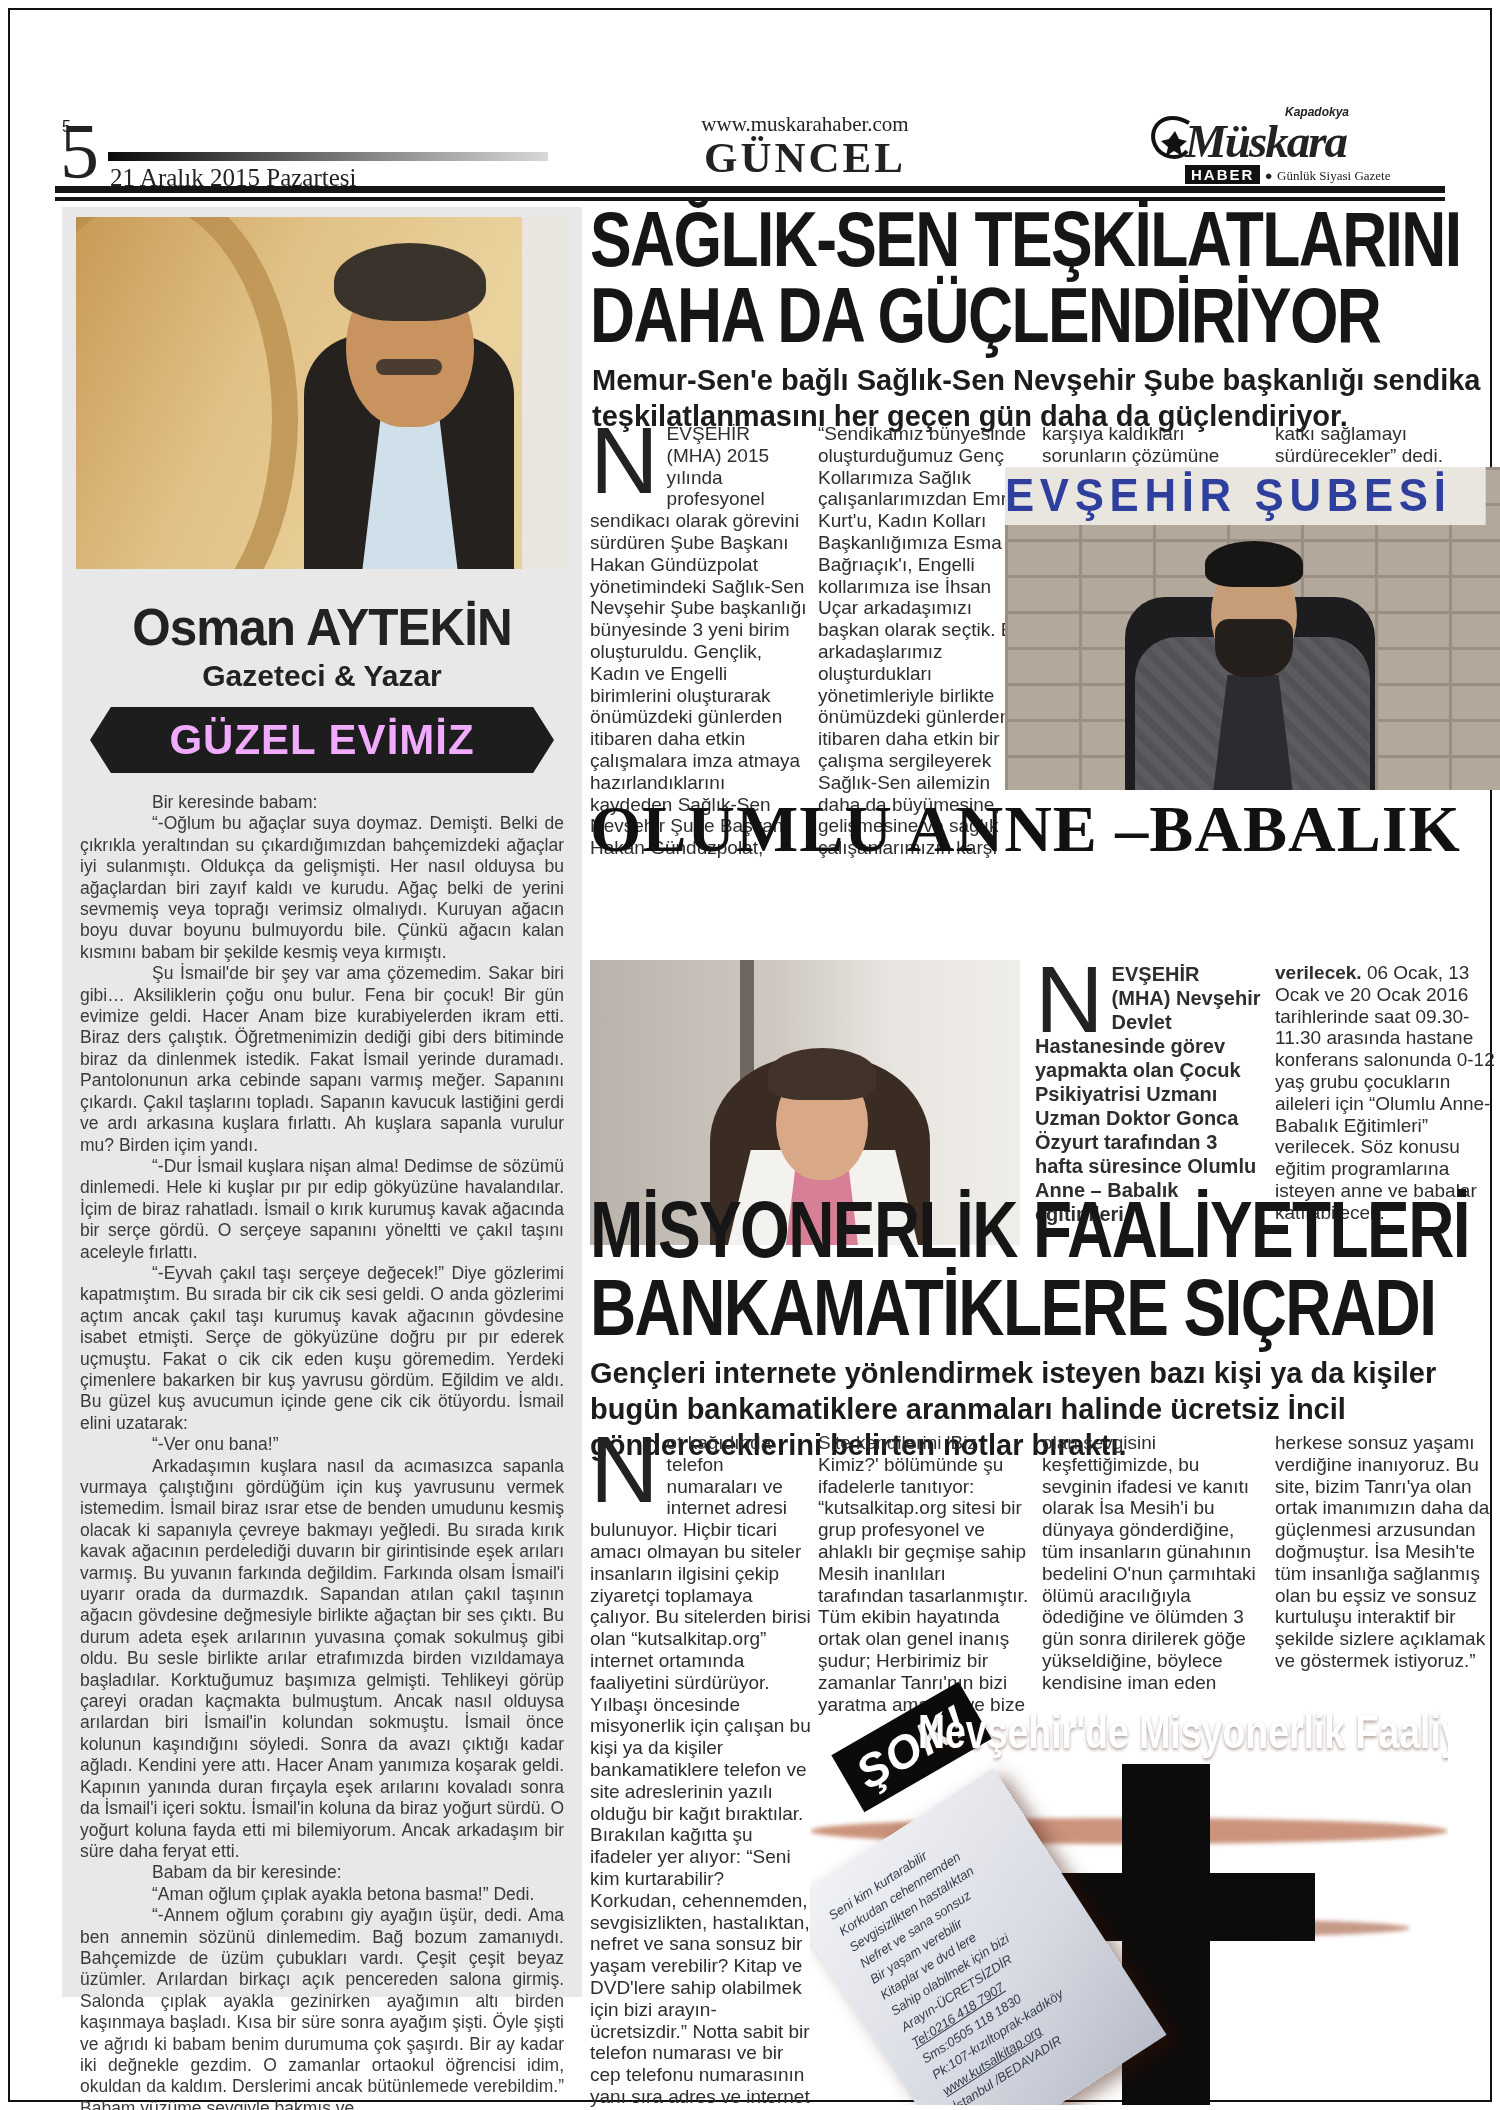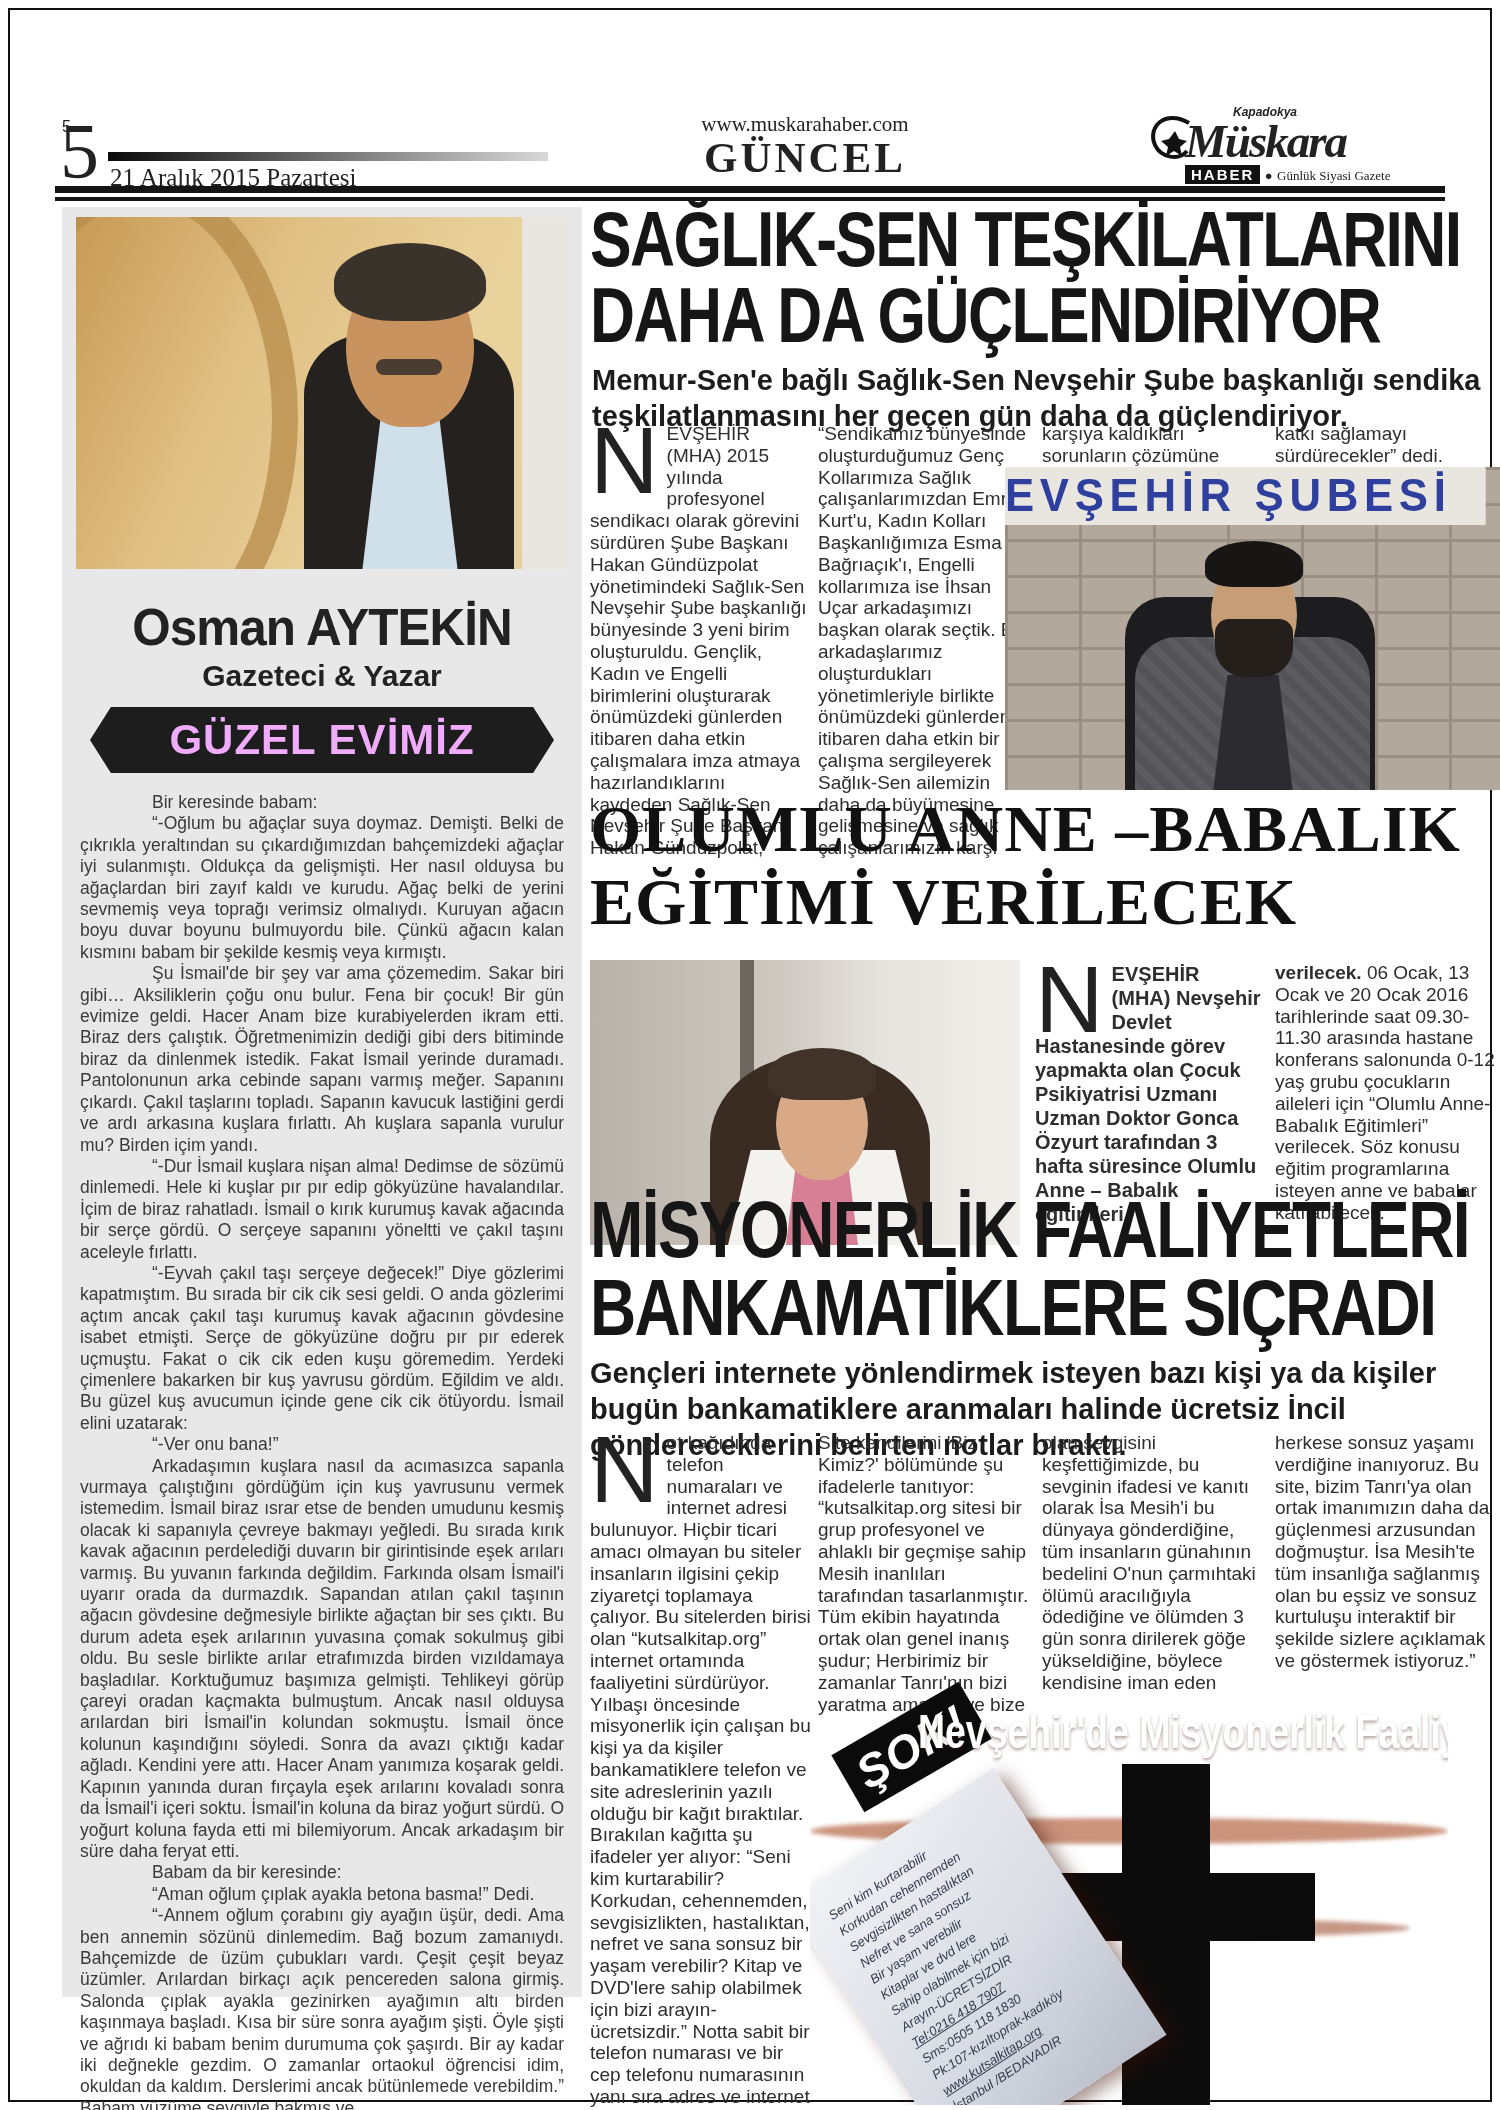--- a/index.html
+++ b/index.html
@@ -68,21 +68,21 @@
   <div class="abs site-url" style="left:655px;top:112px;width:300px;text-align:center;">www.muskarahaber.com</div>
   <div class="abs section-title" style="left:655px;top:133px;width:300px;text-align:center;">GÜNCEL</div>
 
   <div class="abs" style="left:1185px;top:105px;width:260px;">
     <span class="abs" style="left:-40px;top:8px;">
       <svg width="52" height="58" viewBox="0 0 52 58">
           <path d="M44 10 C20 -4 2 14 10 32 C16 45 34 48 42 38" fill="none" stroke="#111" stroke-width="4"></path>
           <path d="M30 18 l4 8 8 2 -7 6 2 9 -8-5 -8 5 2-9 -7-6 8-2 z" fill="#111"></path>
         </svg>
     </span>
-    <div class="logo-kapadokya" style="margin-left:48px;">Kapadokya</div>
+    <div class="logo-kapadokya" style="margin-left:100px;">Kapadokya</div>
     <div class="logo-name">Müskara</div>
     <div style="margin-top:2px;">
       <span class="logo-haber">HABER</span>
       <span style="font-size:13px;">●</span>
       <span class="logo-tagline">Günlük Siyasi Gazete</span>
     </div>
   </div>
 
   <div class="abs double-rule" style="left:55px;top:186px;width:1390px;"></div>
 
@@ -135,21 +135,20 @@
     <div class="ph-sign">EVŞEHİR  ŞUBESİ</div>
     <div class="abs" style="left:120px;top:130px;width:250px;height:200px;background:#1d1c1e;border-radius:40px 40px 0 0;"></div>
     <div class="abs" style="left:130px;top:170px;width:235px;height:155px;background:repeating-linear-gradient(45deg,#5b5b60 0 8px,#525257 8px 16px);border-radius:42px 42px 0 0;"></div>
     <div class="abs" style="left:208px;top:208px;width:80px;height:118px;background:#2b2b30;clip-path:polygon(18% 0,82% 0,100% 100%,0 100%);"></div>
     <div class="abs" style="left:206px;top:92px;width:86px;height:112px;background:#c69d76;border-radius:46%/50%;"></div>
     <div class="abs" style="left:200px;top:74px;width:98px;height:46px;background:#181614;border-radius:50% 50% 30% 30%;"></div>
     <div class="abs" style="left:210px;top:152px;width:78px;height:58px;background:#241f1b;border-radius:14px 14px 30px 30px;"></div>
   </div>
 
   <div class="abs hl-serif" style="left:590px;top:795px;font-size:66px;line-height:68px;">OLUMLU ANNE –BABALIK</div>
-  <div class="abs hl-serif" style="left:590px;top:868px;font-size:66px;line-height:68px;">EĞİTİMİ VERİLECEK</div>
 
   <div class="photo" style="position:absolute;left:590px;top:960px;width:430px;height:285px;background:linear-gradient(90deg,#b9b2ab 0%,#cfc9c2 45%,#e8e5e0 70%,#f0eeea 100%);">
     <div class="abs" style="left:150px;top:0;width:14px;height:285px;background:#6e675f;"></div>
     <div class="abs" style="left:120px;top:95px;width:220px;height:190px;background:#3a2c22;border-radius:46% 46% 0 0;"></div>
     <div class="abs" style="left:138px;top:190px;width:190px;height:95px;background:#f3f2ef;clip-path:polygon(12% 0,88% 0,100% 100%,0 100%);"></div>
     <div class="abs" style="left:196px;top:196px;width:72px;height:89px;background:#d77f94;clip-path:polygon(15% 0,85% 0,100% 100%,0 100%);"></div>
     <div class="abs" style="left:186px;top:108px;width:92px;height:112px;background:#d9a987;border-radius:46%/50%;"></div>
     <div class="abs" style="left:178px;top:88px;width:108px;height:52px;background:#42332a;border-radius:50% 50% 30% 30%;"></div>
   </div>
 

